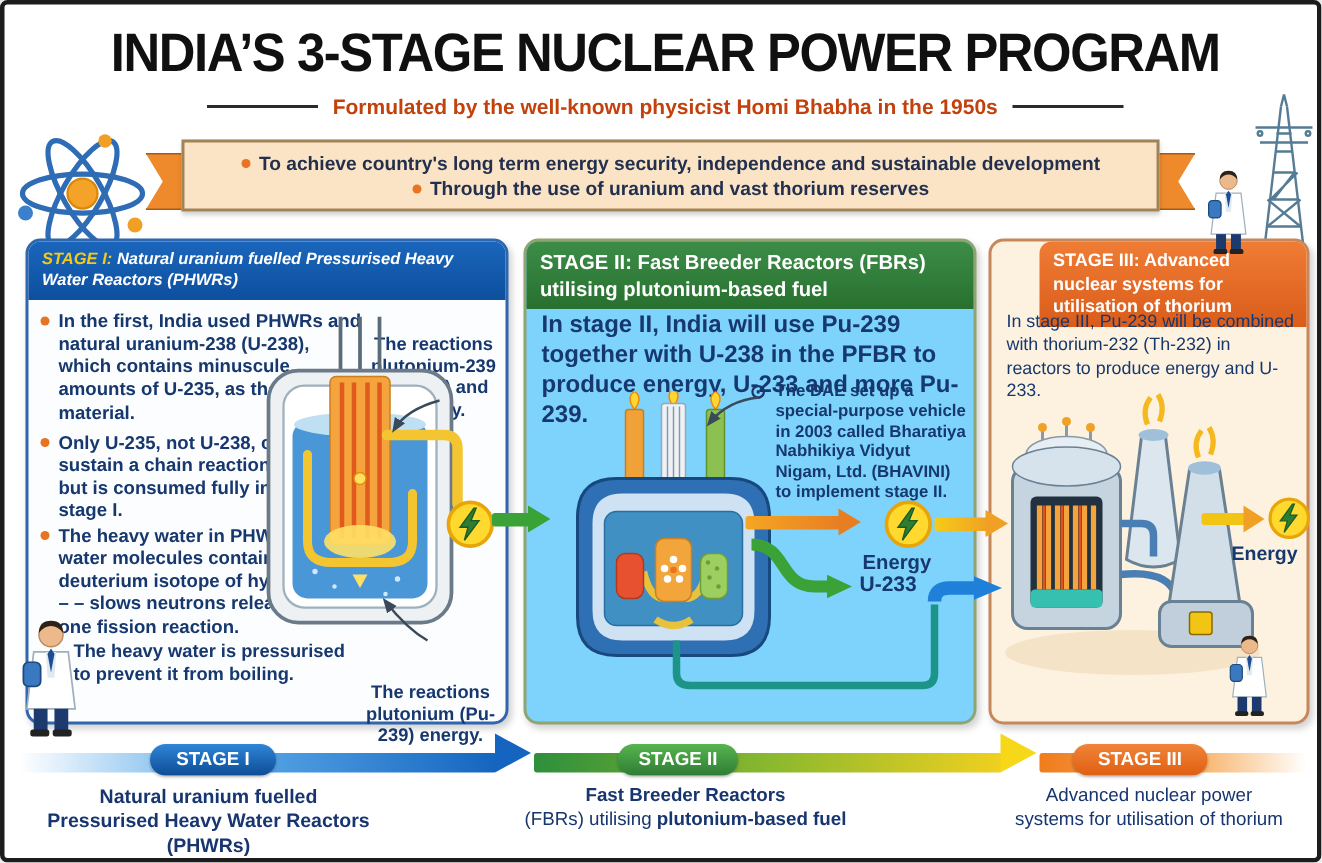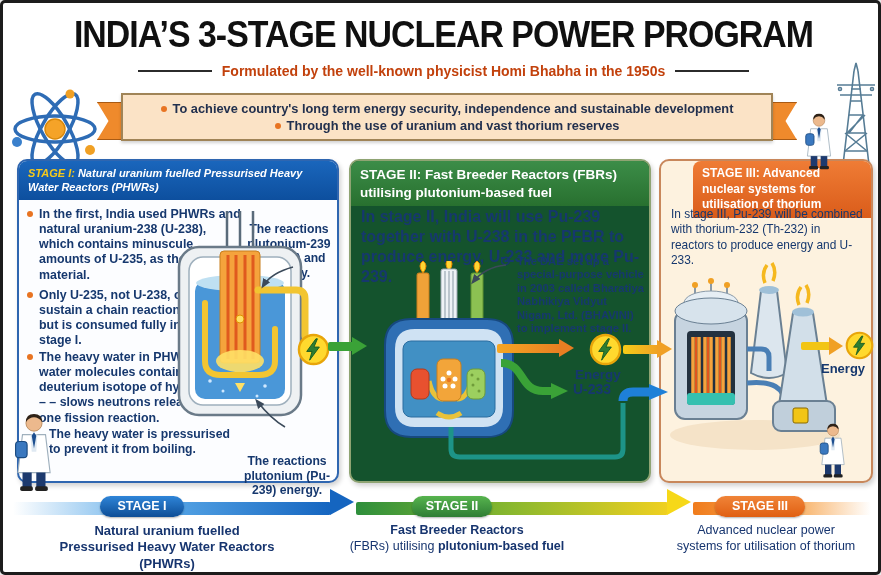--- a/index.html
+++ b/index.html
@@ -23,21 +23,21 @@
   #tail-right{left:758px;clip-path:polygon(0 0,100% 0,68% 50%,100% 100%,0 100%);}
   #banner-box{position:absolute;left:118px;top:90px;width:652px;height:48px;
     background:#fbe3c6;border:2px solid #a08457;display:flex;flex-direction:column;
     align-items:center;justify-content:center;gap:2px;box-shadow:0 2px 3px rgba(0,0,0,.18);}
   .banner-line{display:flex;align-items:center;gap:6px;font-size:12.8px;font-weight:700;color:#22304e;}
   .odot{width:6px;height:6px;border-radius:50%;background:#e87422;flex:0 0 auto;}
   
   .card{position:absolute;top:156px;height:324px;border-radius:10px;
     box-shadow:2px 3px 5px rgba(0,0,0,.18);}
   #card1{left:14px;width:322px;background:#fcfdff;border:2px solid #2f66b0;}
-  #card2{left:346px;width:302px;background:#14532d;border:2px solid #8fa473;}
+  #card2{left:346px;width:302px;background:#7dd3fc;border:2px solid #8fa473;}
   #card3{left:656px;width:214px;background:#fdf2df;border:2px solid #c8875b;}
   .card-header{border-radius:8px 8px 0 0;color:#fff;font-weight:700;
     padding:5px 9px;line-height:1.3;}
   #card1 .card-header{background:linear-gradient(#1a66bc,#0d4f9e);font-size:11px;font-style:italic;}
   #card2 .card-header{background:linear-gradient(#3c8d48,#28702f);font-size:13.5px;}
   #card3 .card-header{background:linear-gradient(#ef7c35,#da5c1a);font-size:12px;margin-left:32px;}
   #card1 .hdr-tag{color:#f5c91c;}
   .bullet{position:absolute;font-size:12.4px;font-weight:700;line-height:1.22;
     color:#16386e;padding-left:12px;}
   .bullet::before{content:"";position:absolute;left:0;top:4px;width:6px;height:6px;
@@ -86,21 +86,21 @@
   #tla2-head{left:664px;top:486px;border-width:13px 0 13px 24px;border-left-color:#f6d818;}
   #tla3-shaft{left:690px;top:499px;width:178px;height:13px;
     background:linear-gradient(90deg,#f07c1c,#f8b36a 60%,rgba(255,255,255,0));}
   .pill{position:absolute;top:493px;height:21px;border-radius:11px;color:#fff;
     font-size:12.5px;font-weight:700;text-align:center;line-height:21px;
     box-shadow:0 1px 2px rgba(0,0,0,.3);}
   #pill1{left:97px;width:84px;background:linear-gradient(#2f85d8,#0d4d96);}
   #pill2{left:409px;width:80px;background:linear-gradient(#57b44e,#2e7d34);}
   #pill3{left:712px;width:90px;background:linear-gradient(#f08438,#e05f12);}
   .cap{position:absolute;top:520px;text-align:center;color:#17356f;line-height:1.25;}
-  #cap1{left:22px;width:228px;font-size:13px;font-weight:700;margin-left:28px;}
+  #cap1{left:22px;width:228px;font-size:13px;font-weight:700;}
   #cap2{left:338px;width:232px;font-size:12.5px;}
   #cap2 .b{font-weight:700;}
   #cap2 .r{font-weight:400;}
   #cap3{left:650px;width:226px;font-size:12.5px;font-weight:400;}
   
   .art{position:absolute;}
   #overlay{position:absolute;left:0;top:0;width:881px;height:575px;pointer-events:none;z-index:4;}
   .z5{z-index:5;}
 </style>
 </head>

